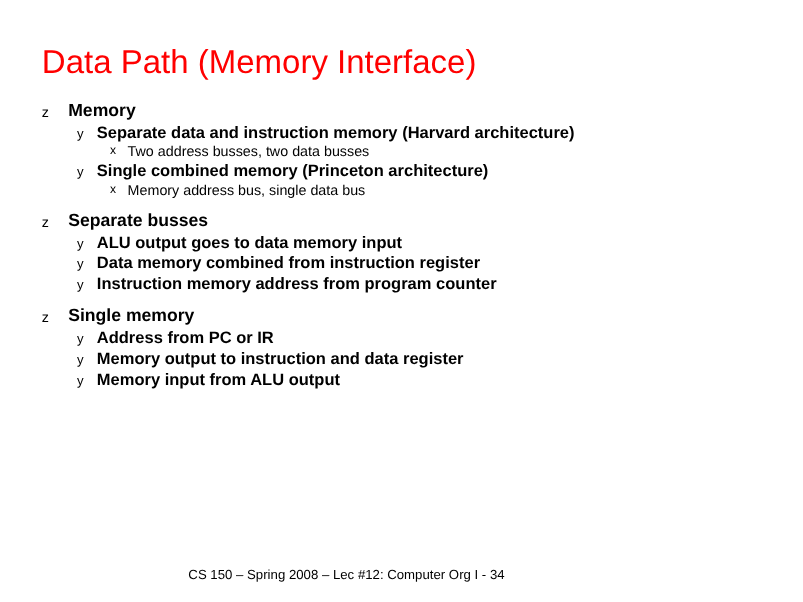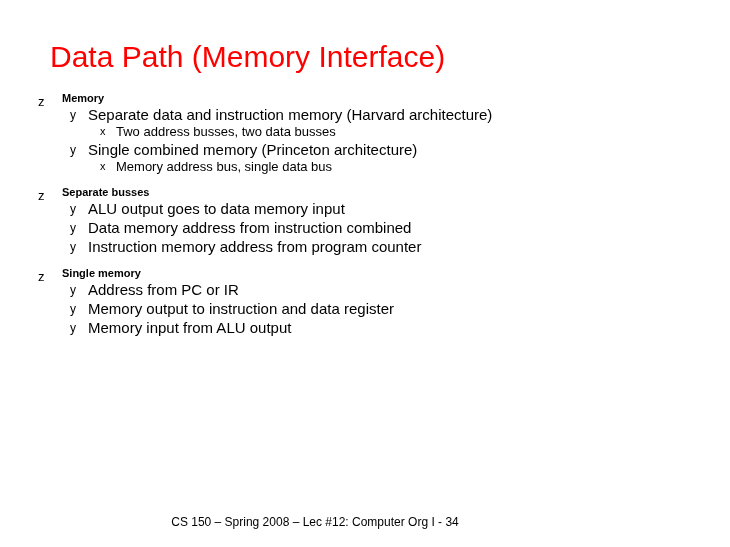--- a/index.html
+++ b/index.html
@@ -12,45 +12,45 @@
     position: relative;
     overflow: hidden;
   }
   .slide {
     padding: 40px 38px 0 38px;
   }
   .title {
     color: #ff0000;
     font-size: 30px;
     font-weight: normal;
-    margin: 0 0 18px 12px;
+    margin: 0 0 18px 0;
   }
   .l1 {
     margin: 4px 0 0 0;
     padding-left: 24px;
     position: relative;
-    font-size: 11px;
+    font-size: 16px;
     font-weight: bold;
     color: #000;
   }
   .l1::before {
     content: "z";
     font-family: "Wingdings", "Zapf Dingbats", sans-serif;
     font-weight: normal;
     position: absolute;
     left: 0;
     top: 2px;
     font-size: 13px;
   }
   .l2 {
     margin: 2px 0 0 0;
     padding-left: 50px;
     position: relative;
     font-size: 15px;
-    font-weight: normal;
+    font-weight: bold;
     color: #000;
   }
   .l2::before {
     content: "y";
     font-family: "Wingdings", "Zapf Dingbats", sans-serif;
     font-weight: normal;
     position: absolute;
     left: 32px;
     top: 2px;
     font-size: 12px;
@@ -94,21 +94,21 @@
   <div class="l1">Memory</div>
   <div class="l2">Separate data and instruction memory (Harvard architecture)</div>
   <div class="l3">Two address busses, two data busses</div>
   <div class="l2">Single combined memory (Princeton architecture)</div>
   <div class="l3">Memory address bus, single data bus</div>
 
   <div class="gap"></div>
 
   <div class="l1">Separate busses</div>
   <div class="l2">ALU output goes to data memory input</div>
-  <div class="l2">Data memory address from instruction combined</div>
+  <div class="l2">Data memory combined from instruction register</div>
   <div class="l2">Instruction memory address from program counter</div>
 
   <div class="gap"></div>
 
   <div class="l1">Single memory</div>
   <div class="l2">Address from PC or IR</div>
   <div class="l2">Memory output to instruction and data register</div>
   <div class="l2">Memory input from ALU output</div>
 </div>
 

